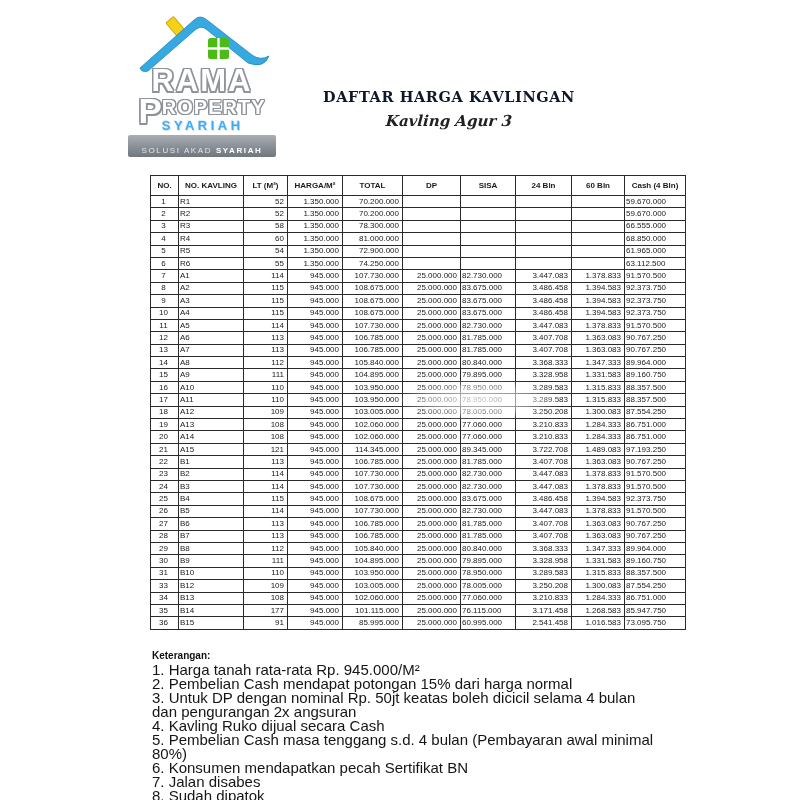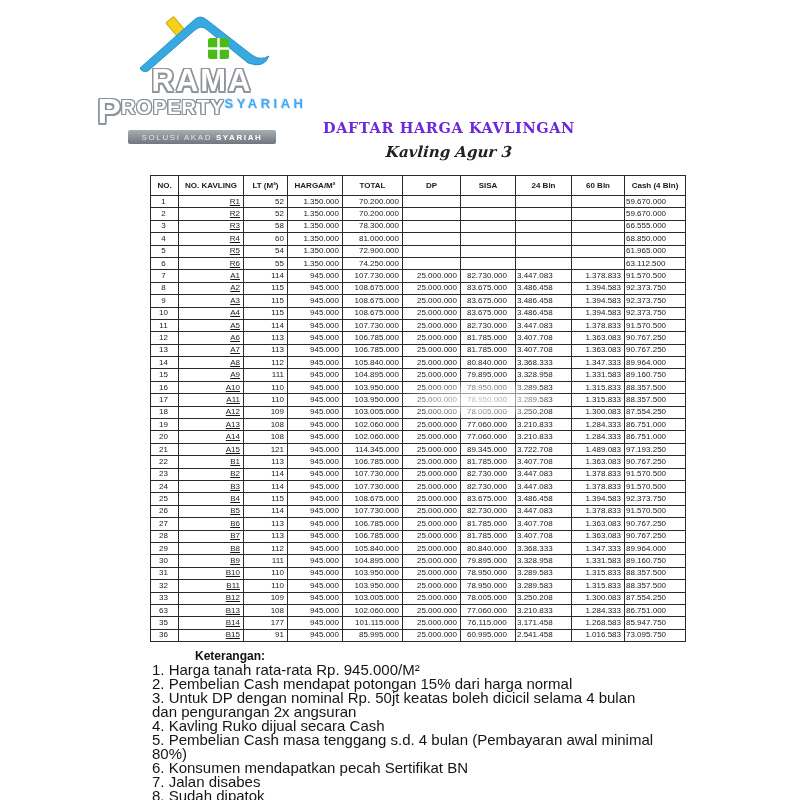--- a/index.html
+++ b/index.html
@@ -10,66 +10,66 @@
   .logo{position:absolute;left:128px;top:10px;width:148px;text-align:center;}
   .logo-house{display:block;margin:0 auto;}
   .logo-rama{font-size:31px;font-weight:800;letter-spacing:2px;color:#ffffff;line-height:0.85;
     margin-top:-6px;
     text-shadow:-1.5px -1.5px 0 #90959b,1.5px -1.5px 0 #90959b,-1.5px 1.5px 0 #90959b,
       1.5px 1.5px 0 #90959b,0 -1.5px 0 #90959b,0 1.5px 0 #90959b,-1.5px 0 0 #90959b,1.5px 0 0 #90959b;}
   .logo-line2{display:flex;justify-content:center;align-items:flex-start;margin-top:1px;line-height:0.9;}
   .logo-p{font-size:35px;font-weight:800;color:#fefefe;
     text-shadow:-1.5px -1.5px 0 #8d929a,1.5px -1.5px 0 #8d929a,-1.5px 1.5px 0 #8d929a,
       1.5px 1.5px 0 #8d929a,0 -1.5px 0 #8d929a,0 1.5px 0 #8d929a,-1.5px 0 0 #8d929a,1.5px 0 0 #8d929a;}
-  .logo-right{display:flex;flex-direction:row;align-items:flex-start;}
+  .logo-right{display:flex;flex-direction:column;align-items:flex-start;}
   .logo-roperty{font-size:20px;font-weight:800;letter-spacing:1px;color:#ffffff;line-height:1;margin-top:2px;
     text-shadow:-1.2px -1.2px 0 #8d929a,1.2px -1.2px 0 #8d929a,-1.2px 1.2px 0 #8d929a,
       1.2px 1.2px 0 #8d929a,0 -1.2px 0 #8d929a,0 1.2px 0 #8d929a,-1.2px 0 0 #8d929a,1.2px 0 0 #8d929a;}
   .logo-syariah{font-size:13px;font-weight:800;letter-spacing:3.5px;color:#3fa9f5;line-height:1;margin-top:2px;
     text-shadow:-0.8px -0.8px 0 #d8e8f5,0.8px 0.8px 0 #d8e8f5;}
   .logo-band{margin-top:3px;background:linear-gradient(180deg,#a8aeb4 0%,#70767d 100%);
-    border-radius:2px;padding:3px 2px 2px 2px;font-size:8px;letter-spacing:1.6px;color:#e3e6e9;
+    border-radius:2px;padding:11px 2px 2px 2px;font-size:8px;letter-spacing:1.6px;color:#e3e6e9;
     white-space:nowrap;}
   .logo-band b{color:#ffffff;font-weight:800;}
 
   
   .title-block{position:absolute;left:318px;top:88px;width:262px;text-align:center;}
   .doc-title{font-family:"DejaVu Serif","Liberation Serif",serif;font-weight:700;font-size:14.5px;
-    letter-spacing:0.6px;color:#6d28d9;margin-top:31px;}
+    letter-spacing:0.6px;color:#0f172a;}
   .doc-subtitle{font-family:"DejaVu Serif","Liberation Serif",serif;font-style:italic;font-weight:700;
     font-size:15px;color:#222;margin-top:7px;transform:skewX(-4deg);}
 
   
   .table-wrap{position:absolute;left:150px;top:175px;width:505px;}
   table.price{border-collapse:collapse;table-layout:fixed;width:505px;
     font-family:"Liberation Sans",sans-serif;}
   table.price th,table.price td{border:1px solid #2a2a2a;overflow:hidden;white-space:nowrap;
     font-size:8px;padding:0 3px 0 1px;}
   table.price th{height:19px;font-weight:700;text-align:center;vertical-align:middle;padding:0 1px;font-size:8px;margin-top:32px;}
   table.price td{height:11.4px;line-height:1;vertical-align:middle;}
   .col0{width:25px;text-align:center;}
   .col1{width:62px;text-align:center;}
   .col2{width:41px;text-align:right;}
   .col3{width:52px;text-align:right;}
   .col4{width:57px;text-align:right;}
   .col5{width:55px;text-align:right;}
-  .col6{width:52px;text-align:center;}
-  .col7{width:53px;}
+  .col6{width:52px;text-align:left;}
+  .col7{width:53px;text-align:right;}
   .col8{width:50px;text-align:right;}
   .col9{width:58px;}
   td.col0{text-align:center;padding:0;}
-  td.col1{text-align:right;padding:0;text-decoration:underline;}
+  td.col1{text-align:left;padding:0;}
 
   
   .watermark-blob{position:absolute;left:400px;top:380px;width:160px;height:40px;pointer-events:none;
     background:radial-gradient(ellipse at center,rgba(255,255,255,0.75) 0%,rgba(255,255,255,0.45) 45%,rgba(255,255,255,0) 75%);}
 
   
   .notes{position:absolute;left:152px;top:649px;width:510px;}
-  .notes-heading{font-size:12px;font-weight:700;line-height:14px;color:#111;margin-left:43px;}
+  .notes-heading{font-size:10px;font-weight:700;line-height:14px;color:#111;}
   .note-item{font-size:15px;line-height:14px;color:#151515;}
 </style>
 </head>
 <body>
 
 <div class="page">
 
   <div class="logo">
     <svg class="logo-house" width="140" height="64" viewBox="0 0 140 64">
 
@@ -484,45 +484,33 @@
             <td class="col2">110</td>
             <td class="col3">945.000</td>
             <td class="col4">103.950.000</td>
             <td class="col5">25.000.000</td>
             <td class="col6">78.950.000</td>
             <td class="col7">3.289.583</td>
             <td class="col8">1.315.833</td>
             <td class="col9">88.357.500</td>
           </tr>
           <tr>
-            <td class="col0">32</td>
-            <td class="col1">B11</td>
-            <td class="col2">110</td>
-            <td class="col3">945.000</td>
-            <td class="col4">103.950.000</td>
-            <td class="col5">25.000.000</td>
-            <td class="col6">78.950.000</td>
-            <td class="col7">3.289.583</td>
-            <td class="col8">1.315.833</td>
-            <td class="col9">88.357.500</td>
-          </tr>
-          <tr>
             <td class="col0">33</td>
             <td class="col1">B12</td>
             <td class="col2">109</td>
             <td class="col3">945.000</td>
             <td class="col4">103.005.000</td>
             <td class="col5">25.000.000</td>
             <td class="col6">78.005.000</td>
             <td class="col7">3.250.208</td>
             <td class="col8">1.300.083</td>
             <td class="col9">87.554.250</td>
           </tr>
           <tr>
-            <td class="col0">63</td>
+            <td class="col0">34</td>
             <td class="col1">B13</td>
             <td class="col2">108</td>
             <td class="col3">945.000</td>
             <td class="col4">102.060.000</td>
             <td class="col5">25.000.000</td>
             <td class="col6">77.060.000</td>
             <td class="col7">3.210.833</td>
             <td class="col8">1.284.333</td>
             <td class="col9">86.751.000</td>
           </tr>

